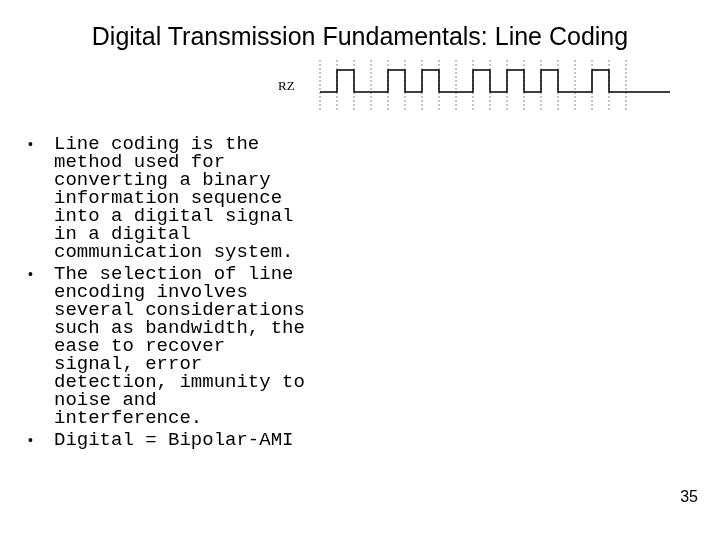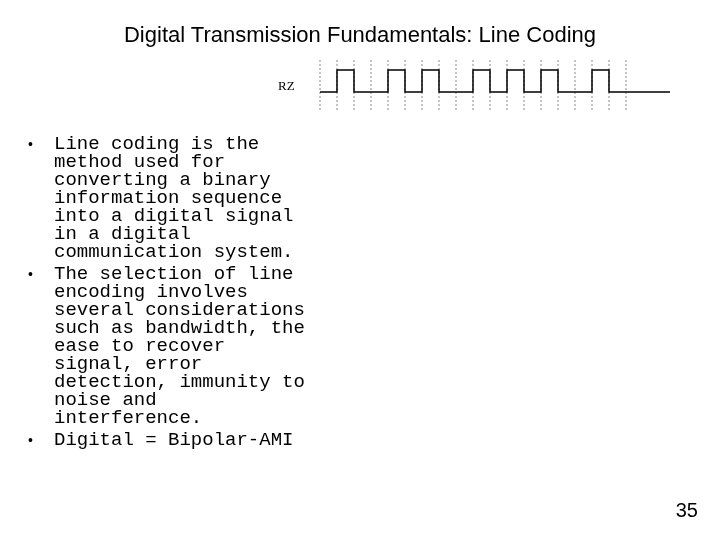--- a/index.html
+++ b/index.html
@@ -12,21 +12,21 @@
     color: #000;
     position: relative;
     overflow: hidden;
   }
   .title {
     position: absolute;
     top: 22px;
     left: 0;
     width: 100%;
     text-align: center;
-    font-size: 22px;
+    font-size: 25px;
   }
   .diagram {
     position: absolute;
     top: 60px;
     left: 270px;
   }
   .rz-label {
     position: absolute;
     top: 78px;
     left: 278px;
@@ -56,22 +56,22 @@
     line-height: 18px;
   }
   .bullet-text {
     font-size: 19px;
     line-height: 18px;
     font-family: Liberation Mono, monospace;
   }
   .page-num {
     position: absolute;
     right: 22px;
-    bottom: 18px;
-    font-size: 20px;
+    bottom: 34px;
+    font-size: 16px;
   }
 </style>
 </head>
 <body>
 
 <div class="title">Digital Transmission Fundamentals: Line Coding</div>
 
 <span class="rz-label">RZ</span>
 
 <div class="diagram">

